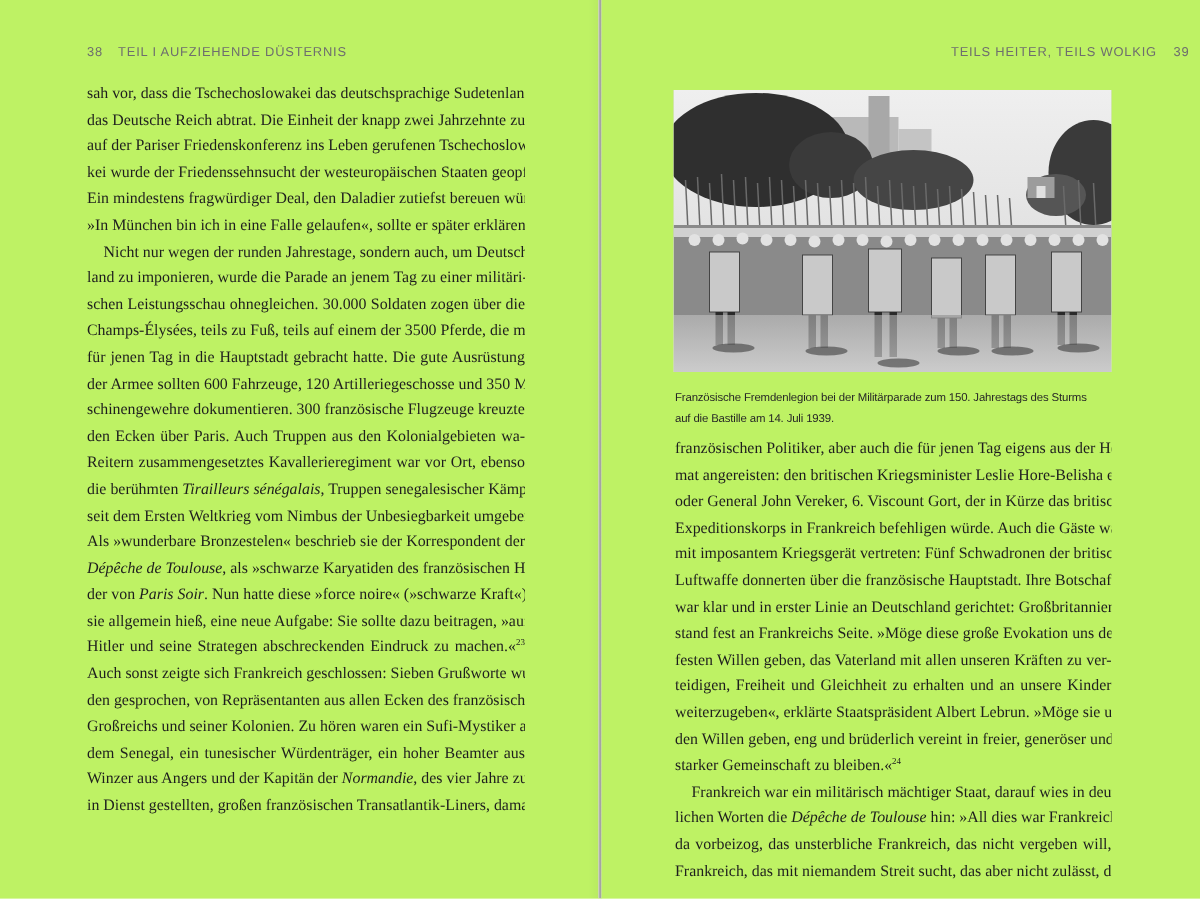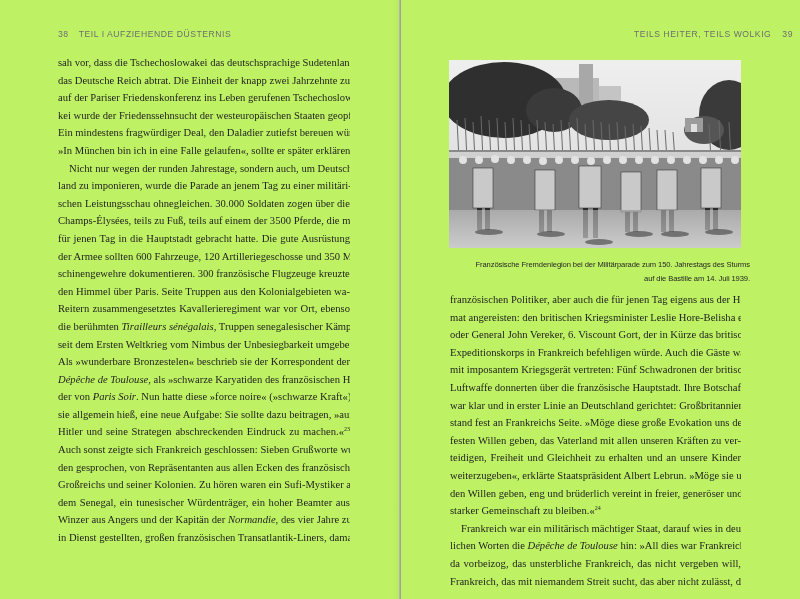--- a/index.html
+++ b/index.html
@@ -53,21 +53,21 @@
     position: absolute; left: 449px; top: 60px; width: 292px; height: 188px;
     overflow: hidden;
     background: #d8d8d8;
   }
   .caption {
     position: absolute; left: 450px; top: 258px; width: 300px;
     font-family: "Liberation Sans", "DejaVu Sans", sans-serif;
     font-size: 7.6px; line-height: 14px; color: #262626;
     letter-spacing: -0.1px;
   }
-  .caption span { display: block; white-space: nowrap; text-align: right; }
+  .caption span { display: block; white-space: nowrap; }
 </style>
 </head>
 <body>
 
 <div class="spread">
   <div class="page left">
     <div class="running-head left">
       <span class="pnum">38</span><span>TEIL I  AUFZIEHENDE DÜSTERNIS</span>
     </div>
     <div class="textblock left" id="left-text">
@@ -77,21 +77,21 @@
         <span class="line"><span>kei wurde der Friedenssehnsucht der westeuropäischen Staaten geopfert.</span></span>
         <span class="line"><span>Ein mindestens fragwürdiger Deal, den Daladier zutiefst bereuen würde.</span></span>
         <span class="line"><span>»In München bin ich in eine Falle gelaufen«, sollte er später erklären.</span></span>
         <span class="line indent"><span>Nicht nur wegen der runden Jahrestage, sondern auch, um Deutsch-</span></span>
         <span class="line"><span>land zu imponieren, wurde die Parade an jenem Tag zu einer militäri-</span></span>
         <span class="line"><span>schen Leistungsschau ohnegleichen. 30.000 Soldaten zogen über die</span></span>
         <span class="line"><span>Champs-Élysées, teils zu Fuß, teils auf einem der 3500 Pferde, die man</span></span>
         <span class="line"><span>für jenen Tag in die Hauptstadt gebracht hatte. Die gute Ausrüstung</span></span>
         <span class="line"><span>der Armee sollten 600 Fahrzeuge, 120 Artilleriegeschosse und 350 Ma-</span></span>
         <span class="line"><span>schinengewehre dokumentieren. 300 französische Flugzeuge kreuzten</span></span>
-        <span class="line"><span>den Himmel über Paris. Seite Truppen aus den Kolonialgebieten wa-</span></span>
+        <span class="line"><span>den Ecken über Paris. Auch Truppen aus den Kolonialgebieten wa-</span></span>
         <span class="line"><span>Reitern zusammengesetztes Kavallerieregiment war vor Ort, ebenso</span></span>
         <span class="line"><span>die berühmten </span><i>Tirailleurs sénégalais</i><span>, Truppen senegalesischer Kämpfer,</span></span>
         <span class="line"><span>seit dem Ersten Weltkrieg vom Nimbus der Unbesiegbarkeit umgeben.</span></span>
         <span class="line"><span>Als »wunderbare Bronzestelen« beschrieb sie der Korrespondent der</span></span>
         <span class="line"><span></span><i>Dépêche de Toulouse</i><span>, als »schwarze Karyatiden des französischen Heers«</span></span>
         <span class="line"><span>der von </span><i>Paris Soir</i><span>. Nun hatte diese »force noire« (»schwarze Kraft«), wie</span></span>
         <span class="line"><span>sie allgemein hieß, eine neue Aufgabe: Sie sollte dazu beitragen, »auf</span></span>
         <span class="line"><span>Hitler und seine Strategen abschreckenden Eindruck zu machen.«</span><sup>23</sup></span>
         <span class="line"><span>Auch sonst zeigte sich Frankreich geschlossen: Sieben Grußworte wur-</span></span>
         <span class="line"><span>den gesprochen, von Repräsentanten aus allen Ecken des französischen</span></span>

